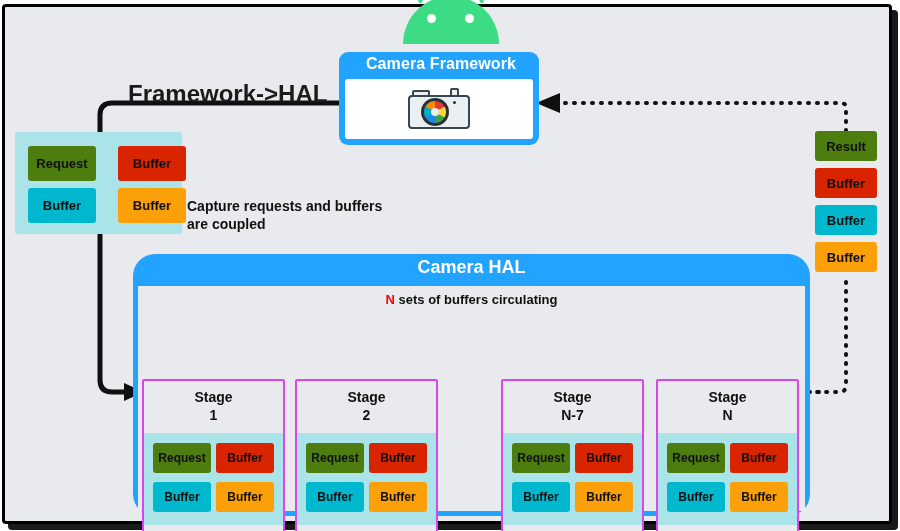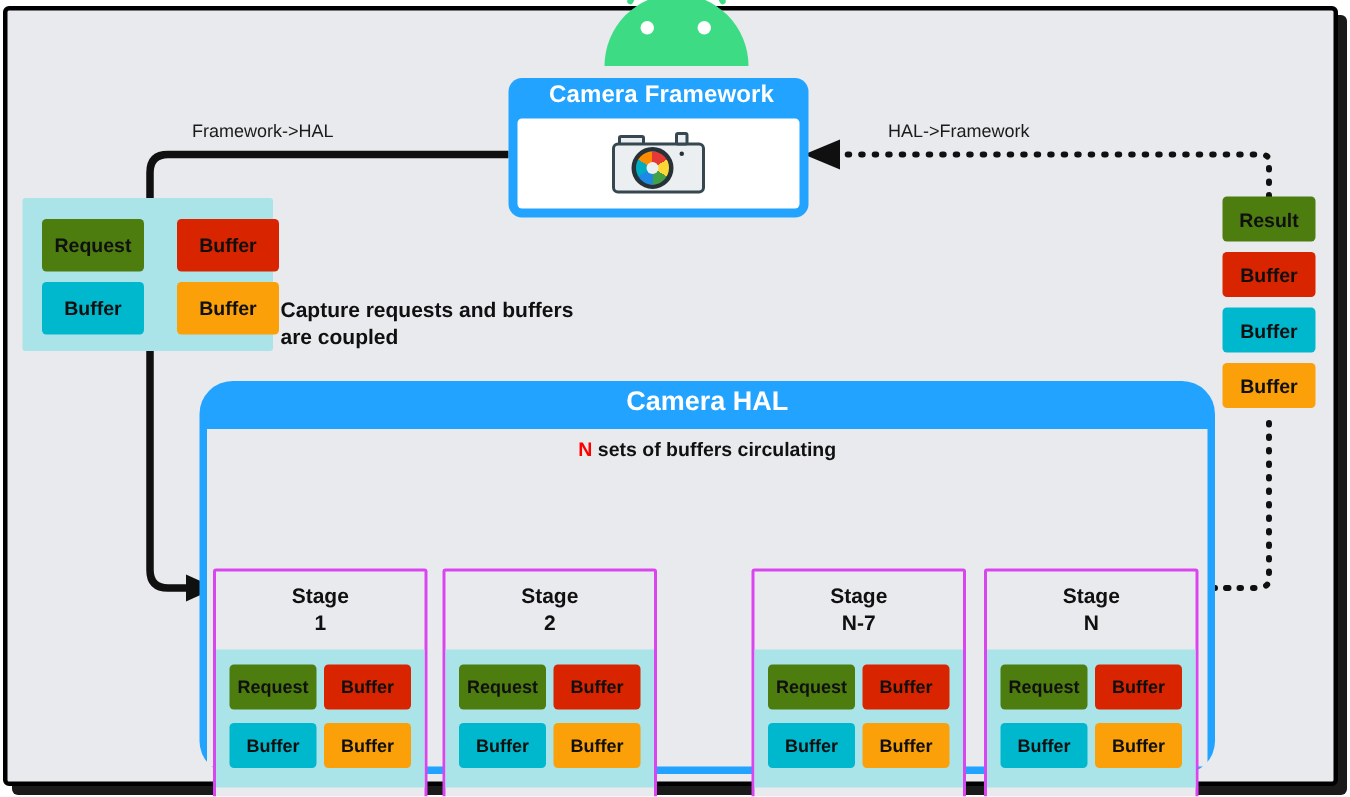--- a/index.html
+++ b/index.html
@@ -171,22 +171,22 @@
     position: absolute;
     left: 45px; top: 14px;
     width: 3px; height: 3px;
     border-radius: 50%;
     background: #263238;
   }
 
   
   .arrow-label {
     position: absolute;
-    font-size: 12px;
-    font-weight: normal;
+    font-size: 24px;
+    font-weight: bold;
     color: #1b1b1b;
     white-space: nowrap;
   }
   #lbl-fw-hal { left: 128px; top: 80px; }
   #lbl-hal-fw { left: 592px; top: 80px; }
 
   
   .group-box {
     position: absolute;
     background: #aae3e8;
@@ -385,21 +385,20 @@
         <div class="hump"></div>
         <div class="body"></div>
         <div class="shutter"></div>
         <div class="lens"></div>
         <div class="dot"></div>
       </div>
     </div>
   </div>
 
   <div class="arrow-label" id="lbl-fw-hal">Framework-&gt;HAL</div>
-  <div class="arrow-label" id="lbl-hal-fw">HAL-&gt;Framework</div>
 
   <div class="group-box" id="coupled-group">
     <div class="chip req c0">Request</div>
     <div class="chip red c1">Buffer</div>
     <div class="chip cyan c2">Buffer</div>
     <div class="chip amber c3">Buffer</div>
   </div>
   <div id="coupled-caption">Capture requests and buffers are coupled</div>
 
   <div id="result-column">

